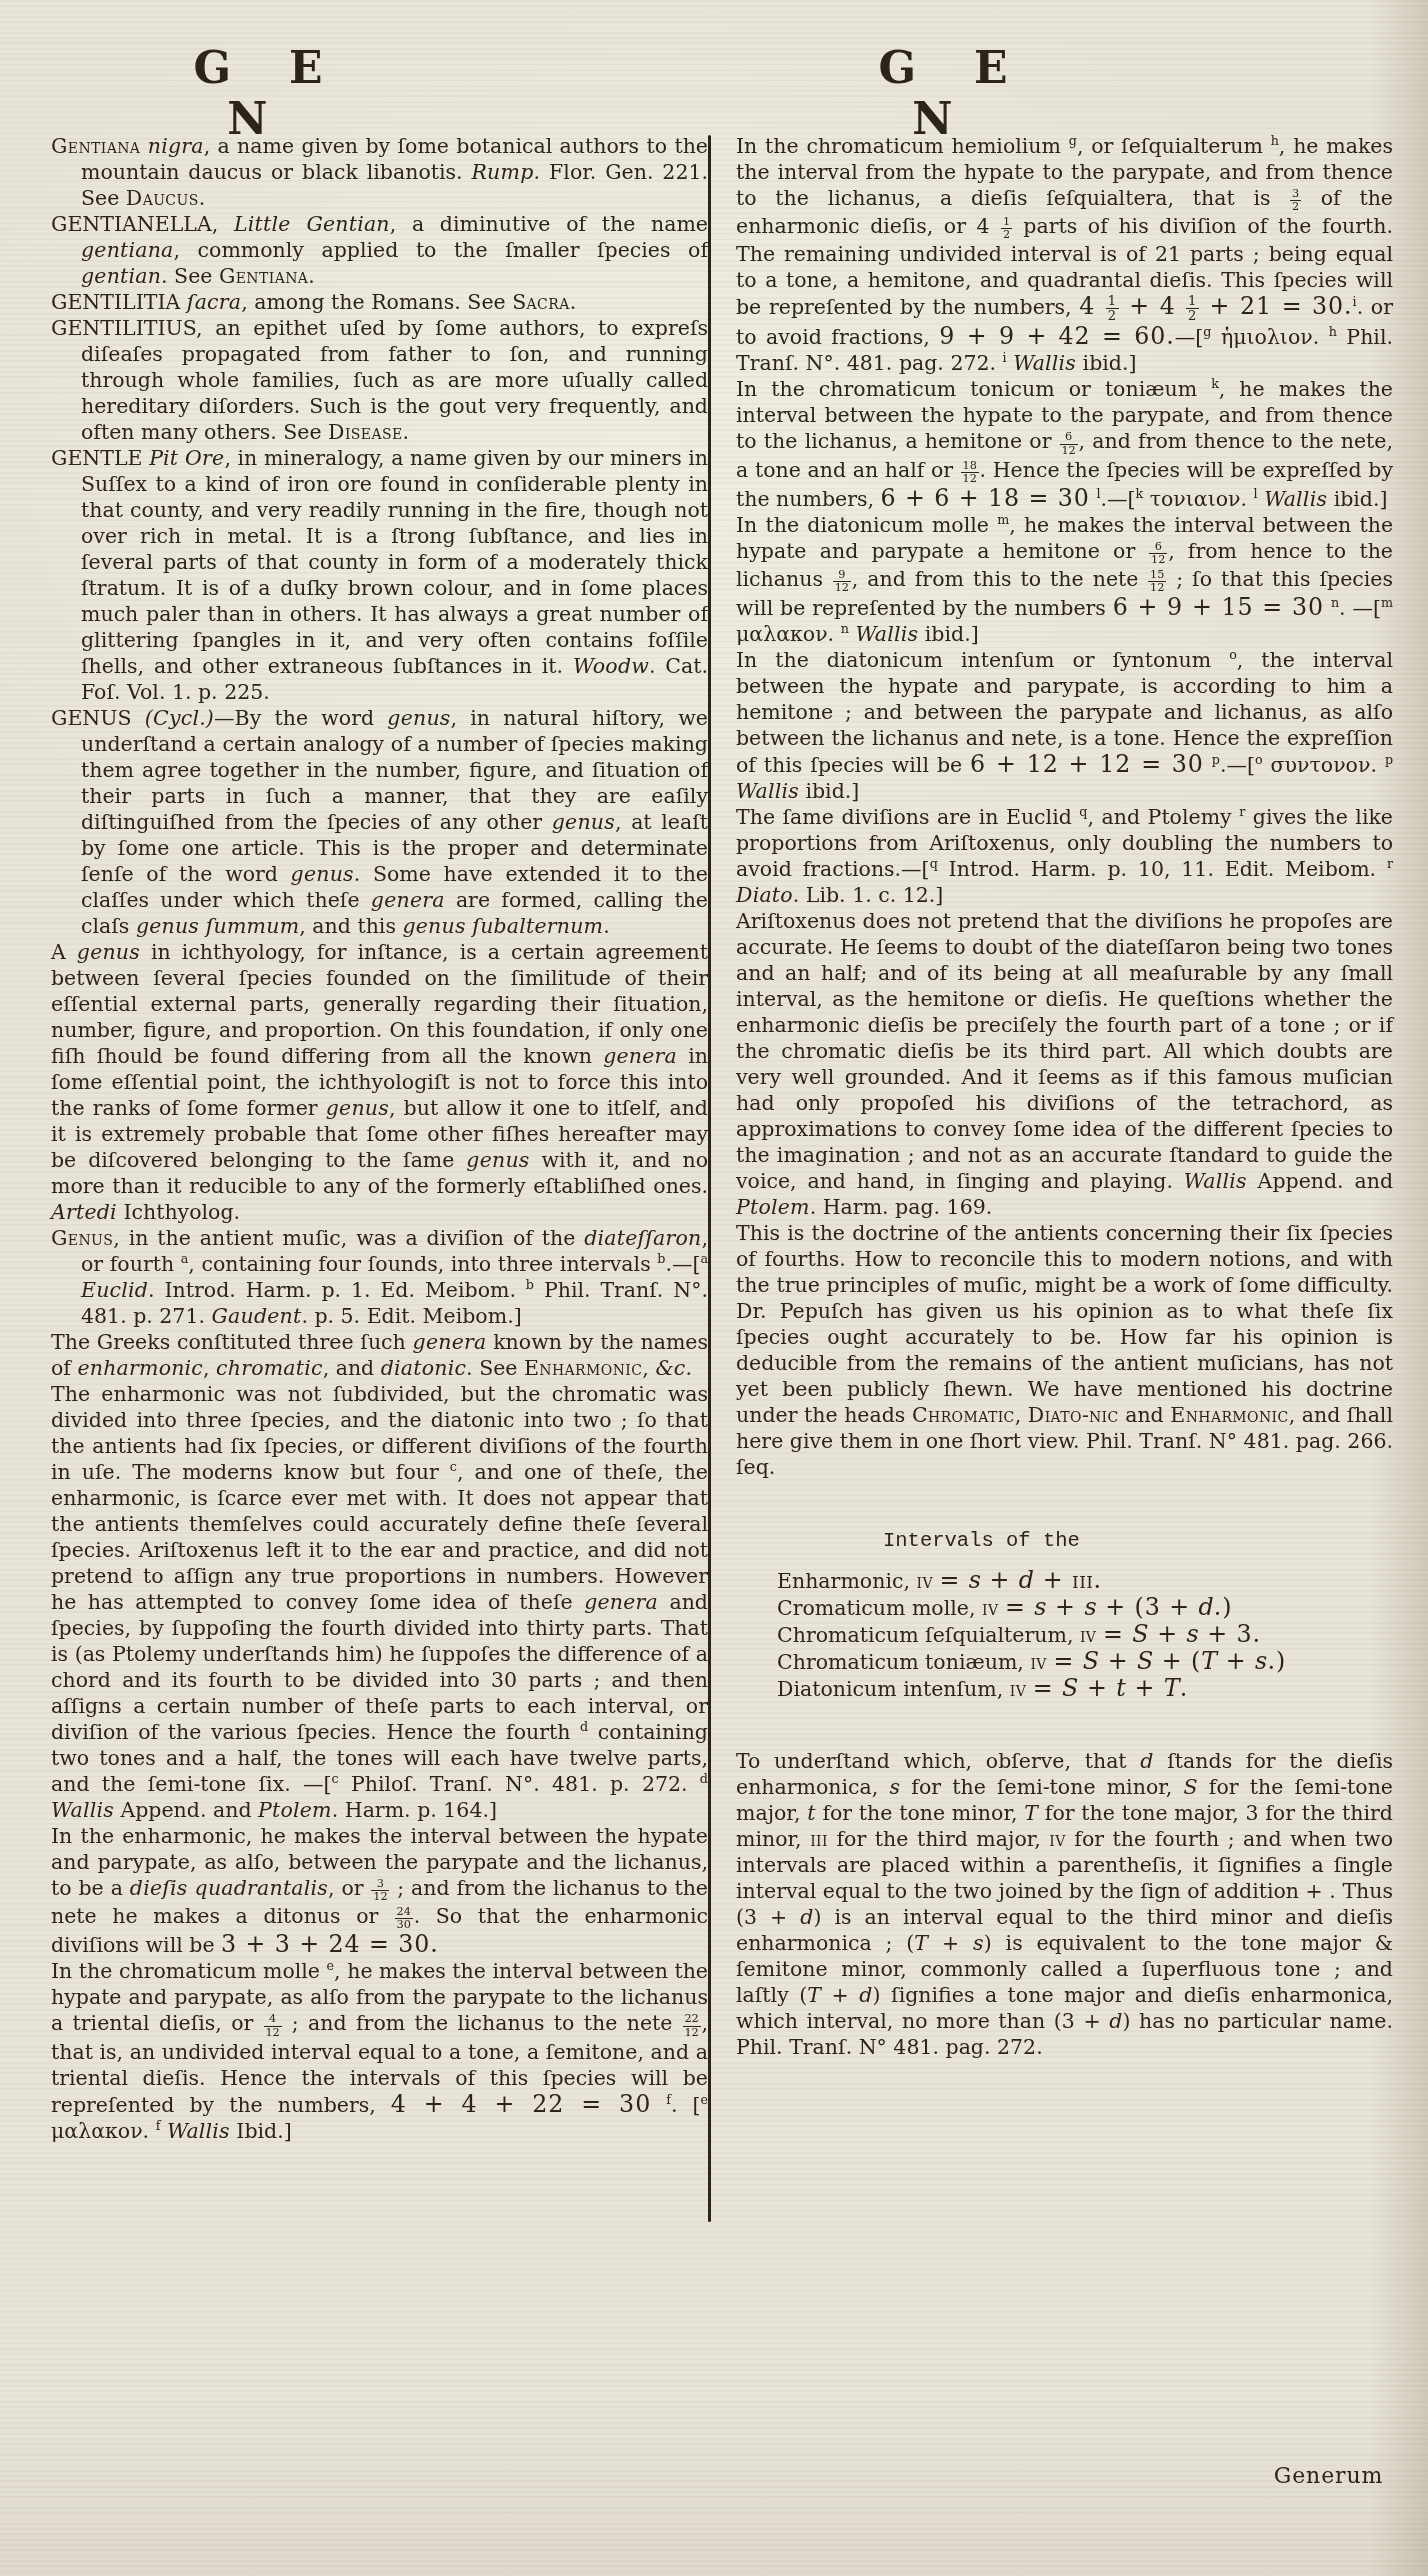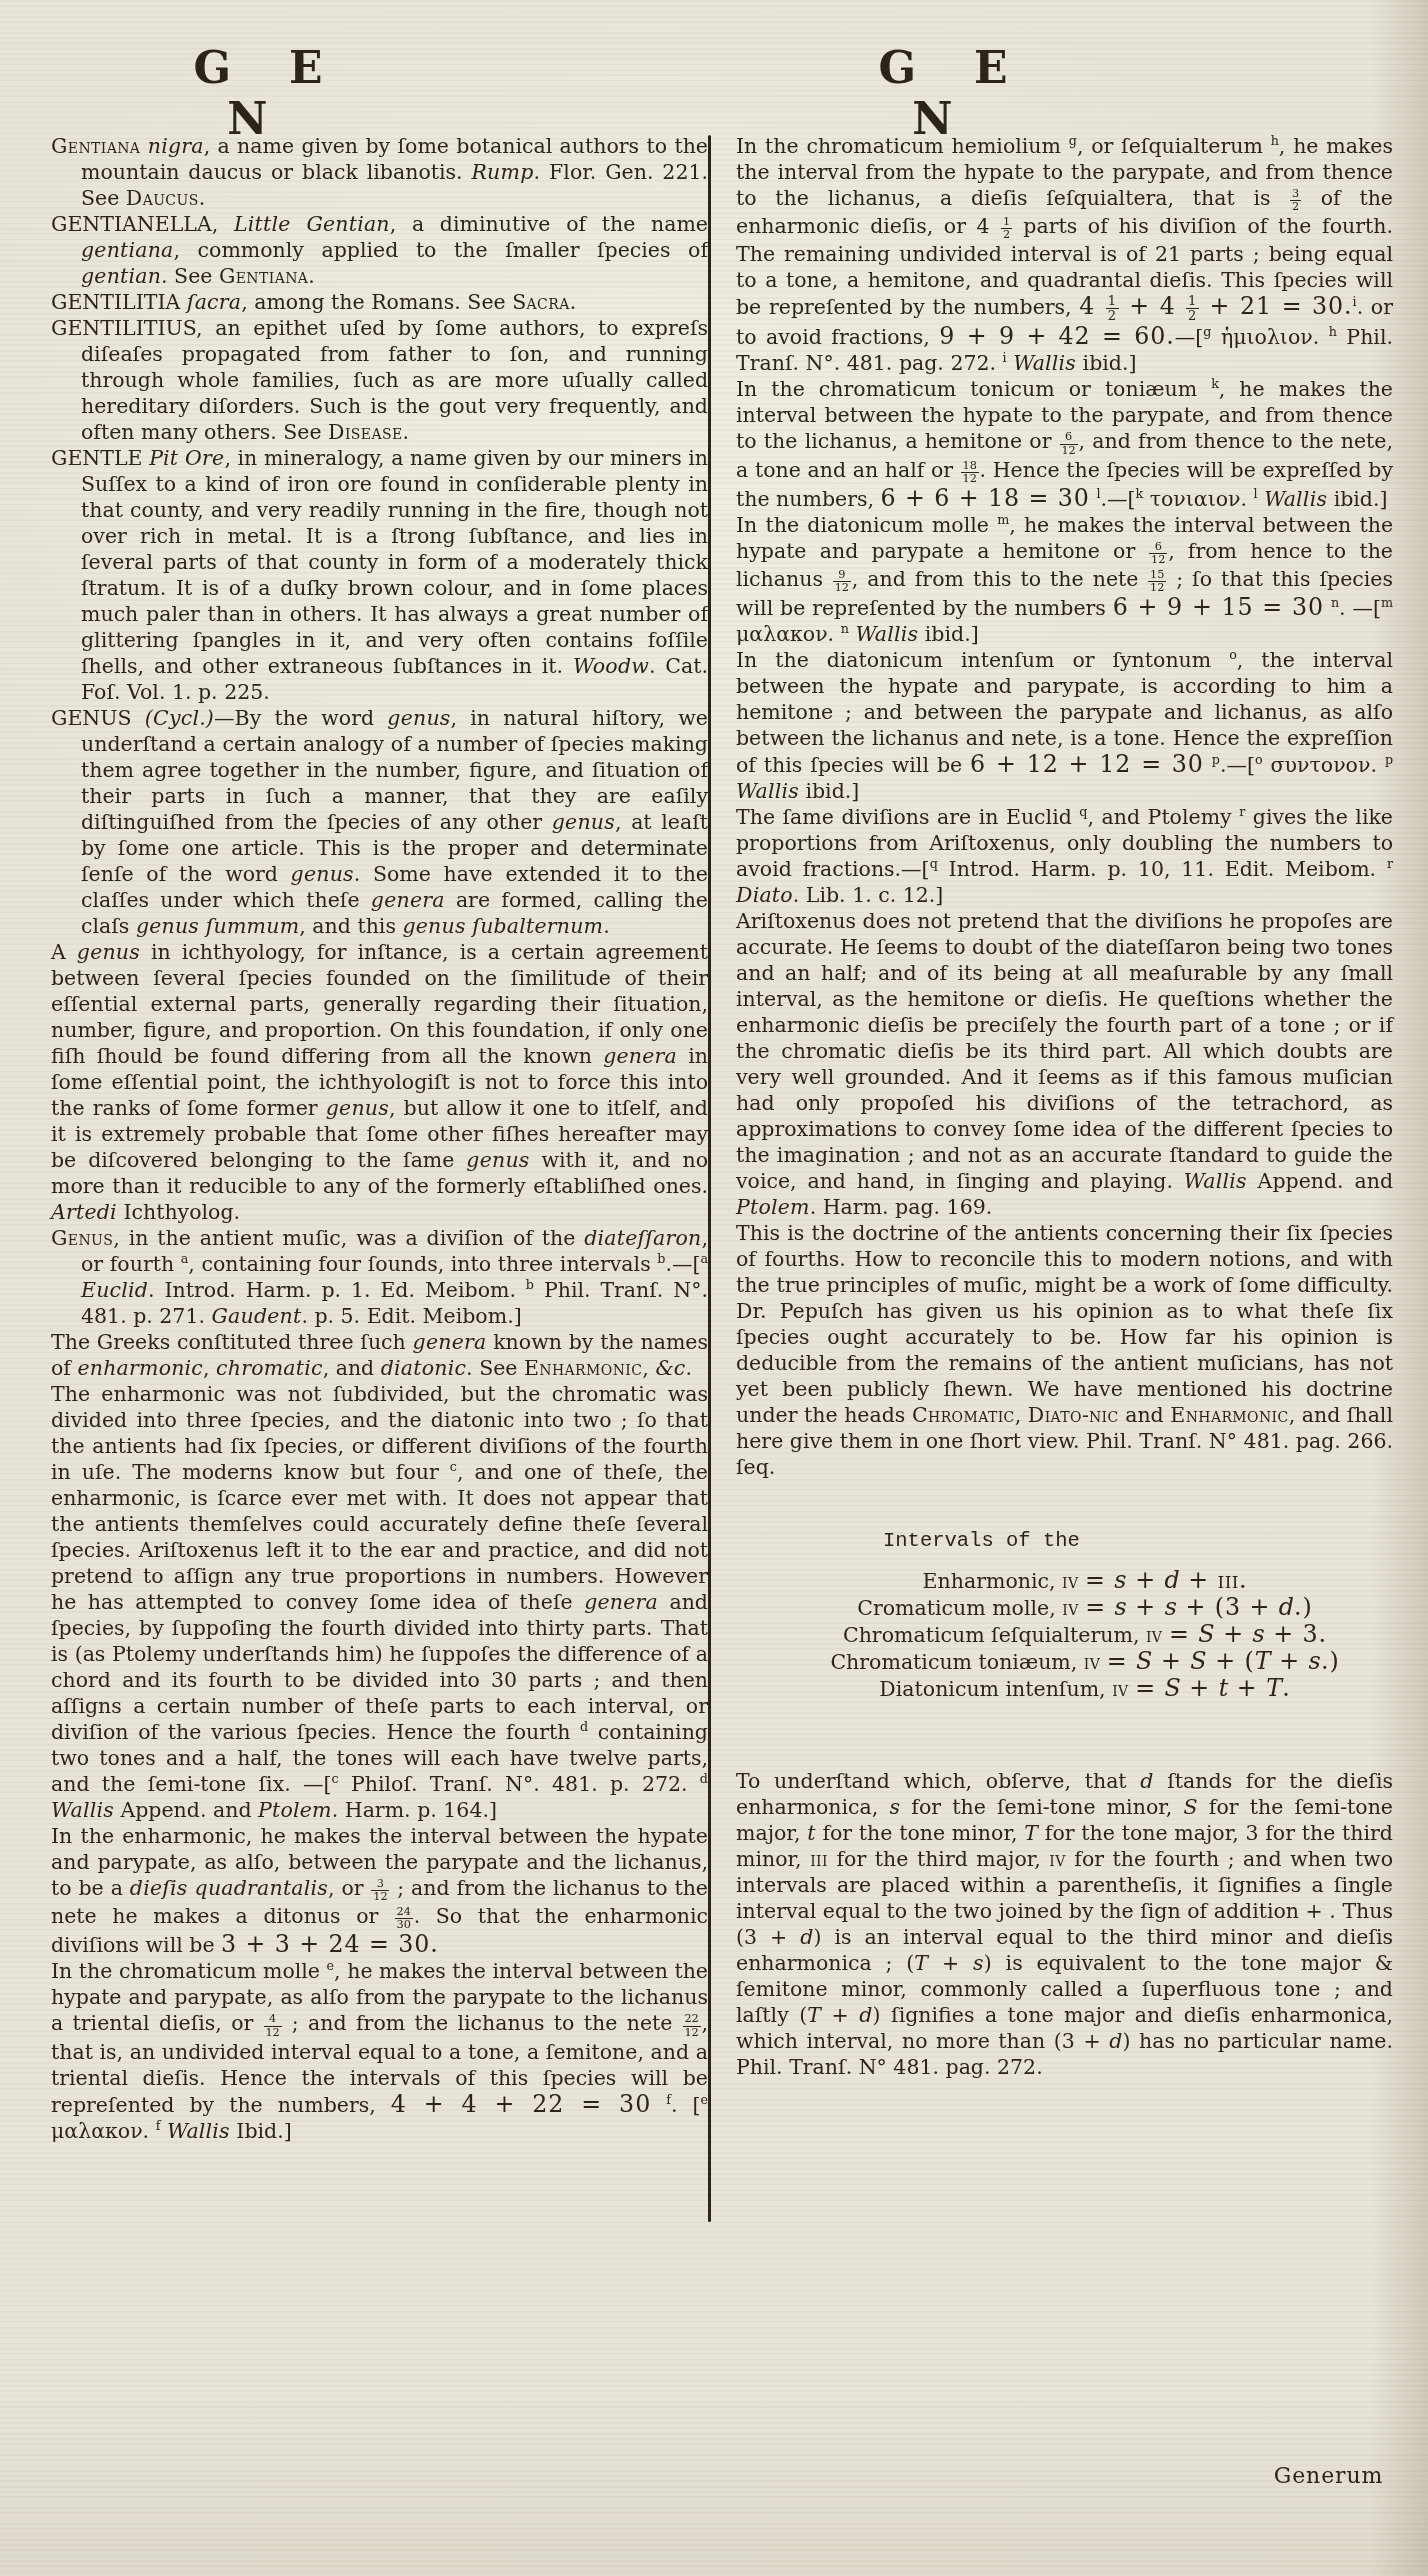--- a/index.html
+++ b/index.html
@@ -30,23 +30,23 @@
   .col{
     position:absolute;top:133px;width:657px;
     font-size:20.5px;line-height:26px;
     text-align:justify;
   }
   .col-left{left:51px;}
   .col-right{left:736px;}
   .block{margin:0;}
   .entry{padding-left:30px;text-indent:-30px;}
   .para{padding-left:0;}
-  .gap-top{margin-top:66px;}
+  .gap-top{margin-top:46px;}
   .center{padding-left:147px;text-align:left;margin-top:48px;margin-bottom:12.5px;font-family:Liberation Mono, monospace;}
-  .formula{padding-left:41px;text-align:center;white-space:nowrap;}
+  .formula{padding-left:41px;text-align:left;white-space:nowrap;}
   .sc{font-variant:small-caps;letter-spacing:0.4px;}
   i{letter-spacing:0.2px;}
   sup{font-size:0.62em;line-height:0;vertical-align:super;}
   .eq{font-size:1.16em;letter-spacing:0.9px;}
   .fr{
     display:inline-block;vertical-align:-0.45em;
     text-align:center;font-size:0.55em;line-height:1.08;
     margin:0 0.9px;
   }
   .fr span{display:block;padding:0 1.8px;}

